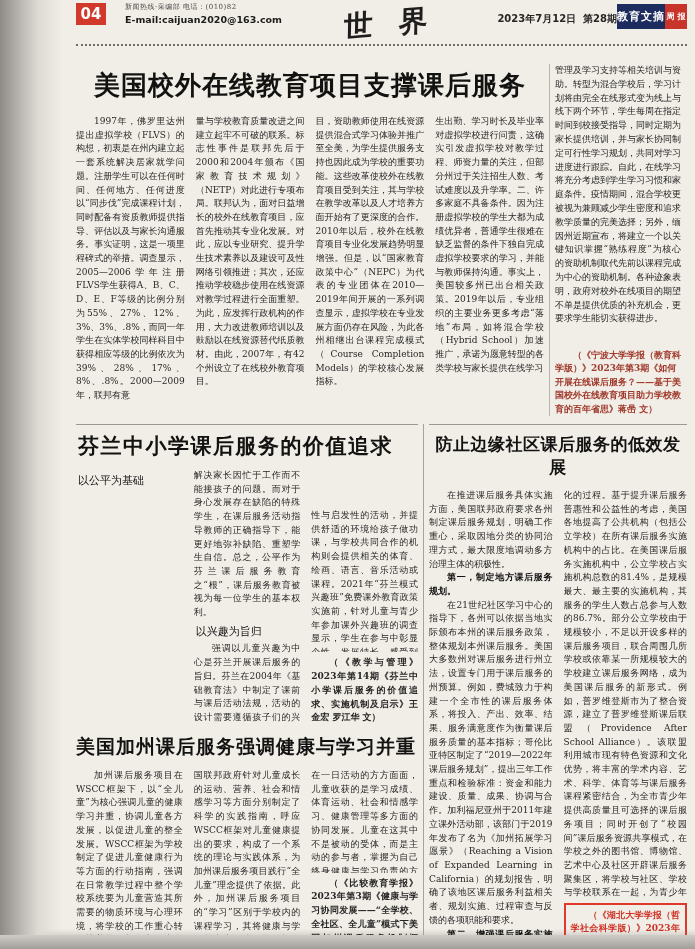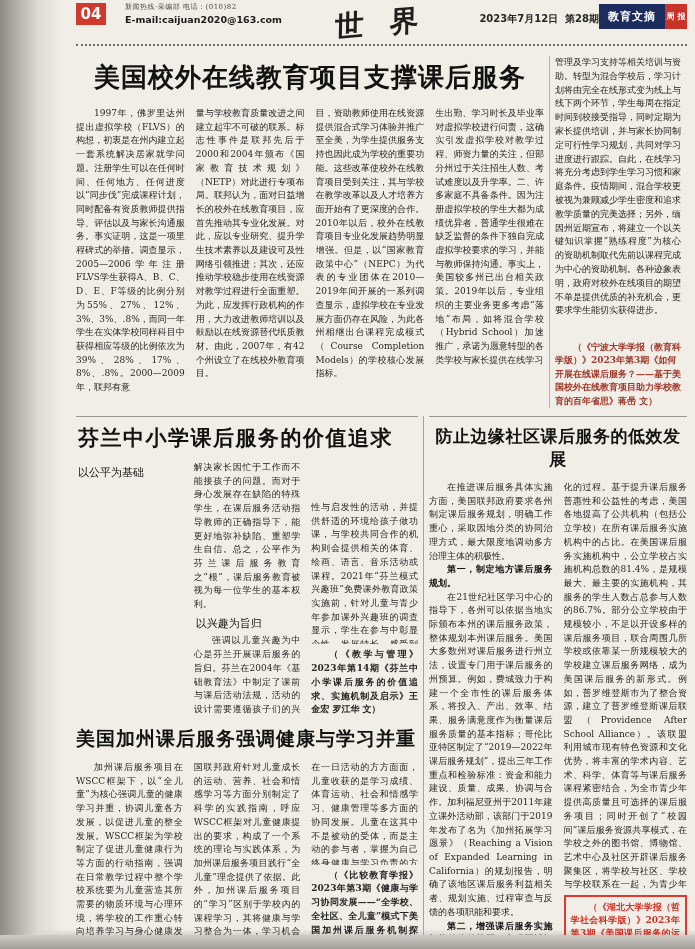--- a/index.html
+++ b/index.html
@@ -28,41 +28,41 @@
   .email { font-size:9.5px; font-weight:bold; color:#1d1c1b; margin-top:2px;
            font-family:"DejaVu Sans","Liberation Sans",sans-serif; }
   .section-title { flex:1; text-align:center; font-size:29px; font-weight:bold;
                    letter-spacing:8px; transform:rotate(-5deg) skewX(-6deg);
                    margin-top:2px; color:#1f1e1d; }
   .hdr-right { display:flex; align-items:center; margin-top:6px; }
   .dateissue { font-size:10px; font-weight:bold; white-space:nowrap;
                font-family:"DejaVu Sans","Liberation Sans",sans-serif; }
   .masthead { display:flex; margin-top:-4px; }
   .mast-main { background:#1c2c5e; color:#fff; font-weight:bold; font-size:11px;
-               padding:5px 9px; letter-spacing:1px; white-space:nowrap;
+               padding:5px 0; letter-spacing:1px; white-space:nowrap;
                font-family:"DejaVu Serif","Liberation Serif",serif; }
   .mast-sub { background:#c8342a; color:#fff; font-weight:bold; font-size:8px;
               width:22px; display:flex; align-items:center; justify-content:center;
               text-align:center; line-height:10px;
               font-family:"DejaVu Sans","Liberation Sans",sans-serif; }
 
   
   h1,h2 { font-family:"DejaVu Sans","Liberation Sans",sans-serif; color:#121211; }
   .cols { display:flex; gap:11px; }
   .col { flex:1; font-size:9px; line-height:13.7px; text-align:justify; overflow:hidden; color:#272625; }
   .col p { text-indent:2em; }
   .col p.cont { text-indent:0; }
   .subhead { font-family:"DejaVu Sans","Liberation Sans",sans-serif; font-weight:normal;
              font-size:11px; text-indent:0 !important; margin:5px 0 4px 2px; color:#131312; }
   .boldp { font-family:"DejaVu Sans","Liberation Sans",sans-serif; font-weight:bold; color:#131312; }
   .cite { font-weight:bold; text-indent:2em; margin-top:4px; }
   .rule { border-top:1px solid #9b9893; }
 
   
-  .top-row { display:flex; margin-top:10px; }
+  .top-row { display:flex; margin-top:18px; }
   .top-left { width:468px; }
   .top-left h1 { font-size:26px; letter-spacing:1px; text-align:center; margin:4px 0 12px 0; }
   .top-left .cols { height:292px; }
   .v-rule-thin { width:1px; background:#b7b4ae; margin:0 5px; }
   .top-right { width:126px; display:flex; flex-direction:column; height:352px;justify-content:flex-end; }
   .top-right .flow { flex:1; overflow:hidden; font-size:9px; line-height:13.8px; text-align:justify; }
   .cite-maroon { color:#a03a2c; font-size:9px; line-height:13.5px; }
 
   
   .lower { display:flex; margin-top:8px; }

